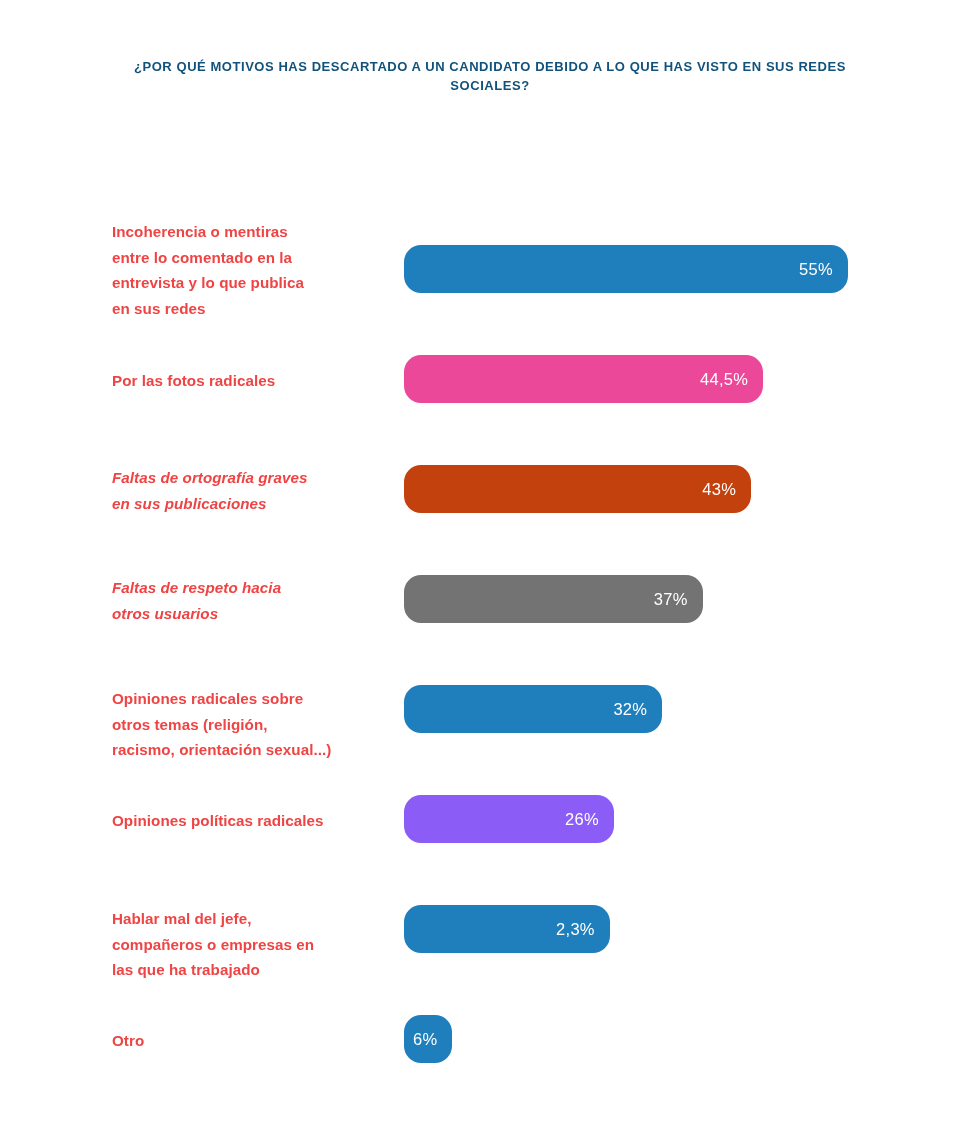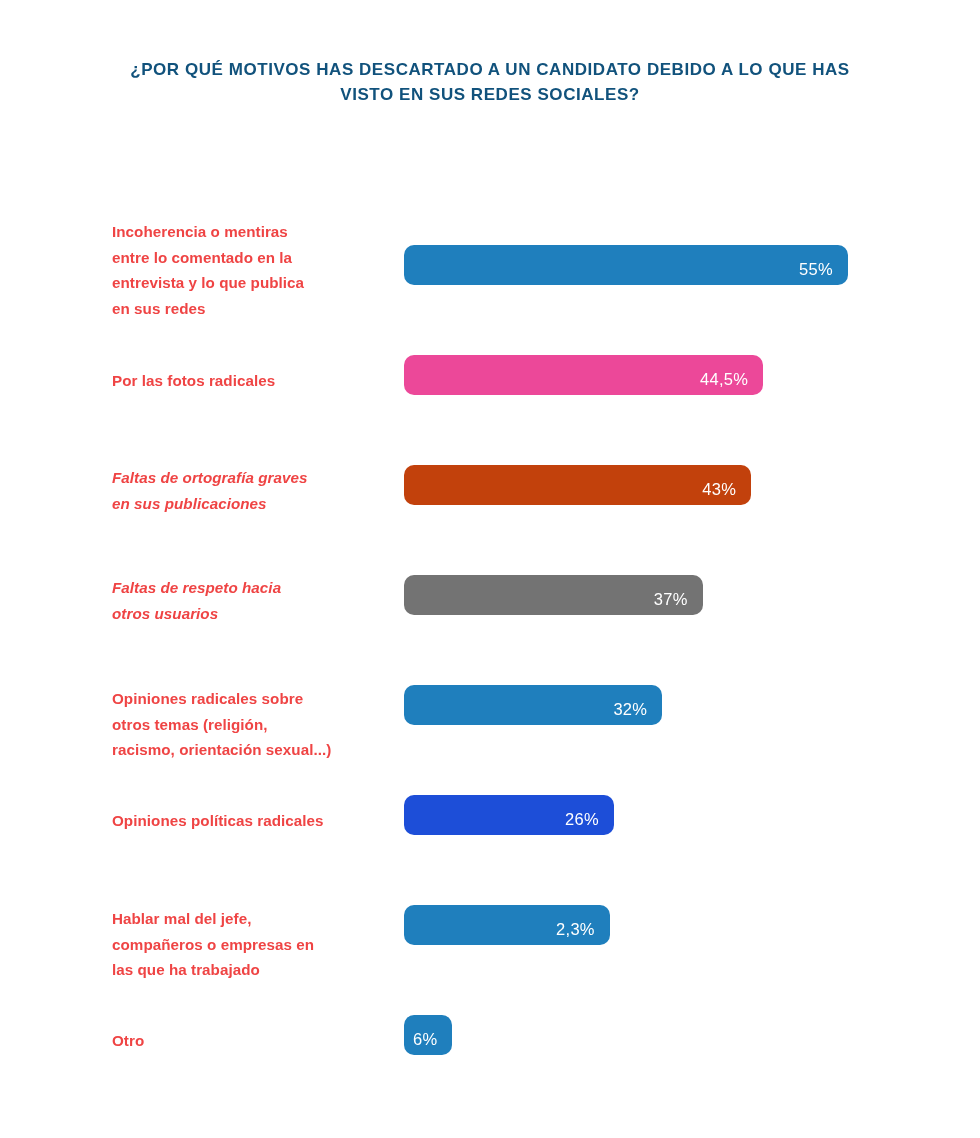--- a/index.html
+++ b/index.html
@@ -22,21 +22,21 @@
     box-sizing: border-box;
   }
 
   
   .chart-title {
     position: absolute;
     left: 110px;
     top: 58px;
     width: 760px;
     text-align: center;
-    font-size: 17px;
+    font-size: 13px;
     font-weight: bold;
     line-height: 1.45;
     letter-spacing: 0.55px;
     color: #11527c;
     text-transform: uppercase;
     margin: 0;
   }
 
   
   .chart {
@@ -67,23 +67,23 @@
     left: 404px;
     top: 49px;
     width: 460px;
     height: 48px;
   }
 
   .bar-fill {
     position: absolute;
     left: 0;
     top: 0;
-    height: 40px;
+    height: 48px;
     background: #1f7fbd;
-    border-radius: 10px;
+    border-radius: 17px;
     box-sizing: border-box;
   }
 
   .bar-value {
     position: absolute;
     right: 15px;
     top: 0;
     height: 48px;
     line-height: 48px;
     font-size: 16.5px;
@@ -143,21 +143,21 @@
         <div class="bar-label lines-3">Opiniones radicales sobre<br>otros temas (religión,<br>racismo, orientación sexual...)</div>
         <div class="bar-track">
           <div class="bar-fill" style="width: 258.327px; background: rgb(31, 127, 189);">
             <span class="bar-value">32%</span>
           </div>
         </div>
       </div>
       <div class="bar-row">
         <div class="bar-label lines-1">Opiniones políticas radicales</div>
         <div class="bar-track">
-          <div class="bar-fill" style="width: 209.891px; background: #1d4ed8;">
+          <div class="bar-fill" style="width: 209.891px; background: #8b5cf6;">
             <span class="bar-value">26%</span>
           </div>
         </div>
       </div>
       <div class="bar-row">
         <div class="bar-label lines-3">Hablar mal del jefe,<br>compañeros o empresas en<br>las que ha trabajado</div>
         <div class="bar-track">
           <div class="bar-fill" style="width: 205.855px; background: rgb(31, 127, 189);">
             <span class="bar-value">2,3%</span>
           </div>

